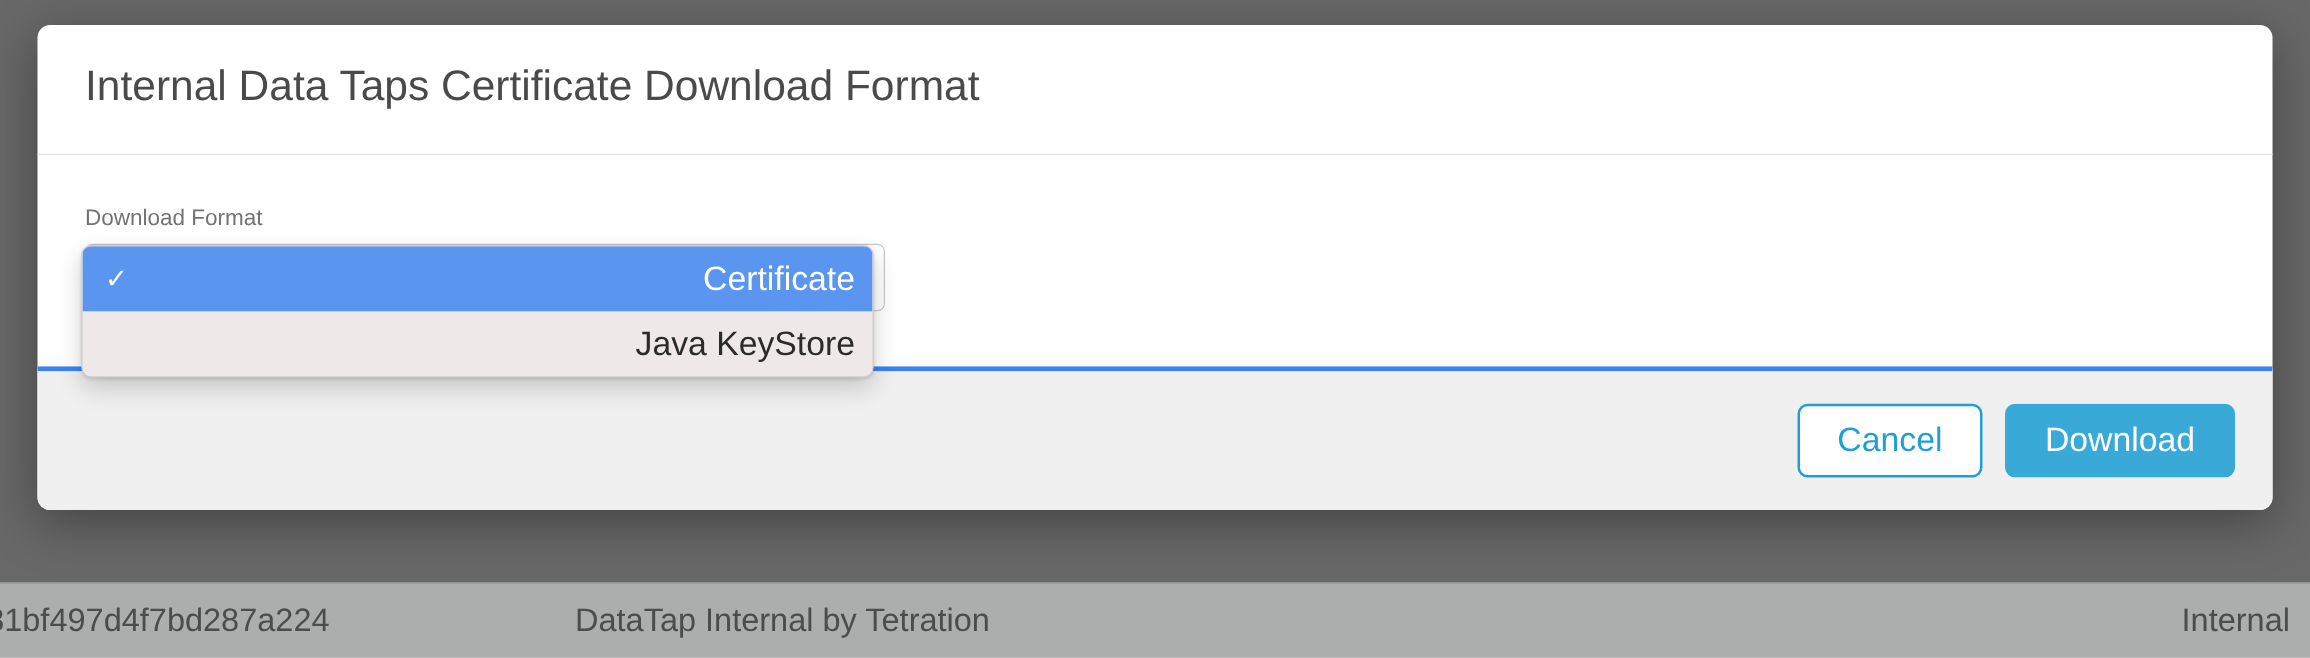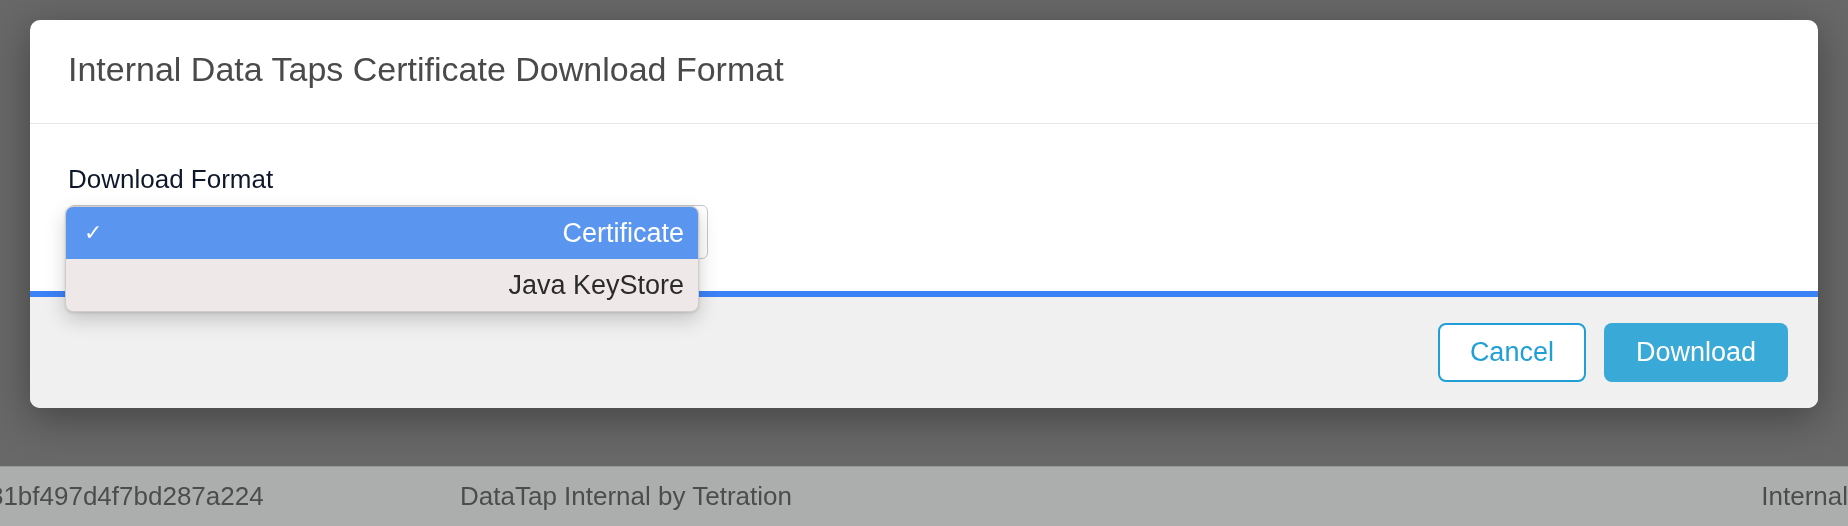--- a/index.html
+++ b/index.html
@@ -20,21 +20,21 @@
       background: #e9ebec;
       display: flex;
       align-items: center;
       font-size: 26px;
       color: #555;
       border-top: 1px solid #c9c9c9;
     }
     .backdrop-cell-1 { width: 500px; padding-left: 0; margin-left: -40px; white-space: nowrap; overflow: hidden; }
     .backdrop-cell-2 { width: 620px; }
     .backdrop-cell-3 { width: 580px; }
-    .backdrop-cell-4 { flex: 1; text-align: right; }
+    .backdrop-cell-4 { flex: 1; text-align: right; padding-right: 16px; }
     .overlay {
       position: absolute;
       top: 0; left: 0; right: 0; bottom: 0;
       background: rgba(60,60,60,0.35);
     }
     .modal {
       position: absolute;
       top: 20px;
       left: 30px;
       right: 30px;
@@ -53,22 +53,22 @@
       font-size: 34px;
       font-weight: 400;
       color: #4a4a4a;
     }
     .modal-body {
       padding: 40px 38px 20px;
       flex: 1;
       position: relative;
     }
     .field-label {
-      font-size: 26px;
-      color: #0f172a;
+      font-size: 18px;
+      color: #737373;
       margin-bottom: 10px;
       display: block;
     }
     .select-box {
       position: relative;
       width: 640px;
       height: 54px;
       border: 1px solid #c8c8c8;
       border-radius: 6px;
       background: #fff;
@@ -103,21 +103,21 @@
       display: inline-flex;
       align-items: center;
       justify-content: flex-start;
       font-size: 22px;
       color: #fff;
     }
     .dropdown-option:not(.selected) .check-icon { visibility: hidden; }
     .option-label { flex: 1; text-align: right; }
     .modal-footer {
       background: #f0f0f0;
-      border-top: 6px solid #3b82f6;
+      border-top: 4px solid #3b82f6;
       padding: 26px 30px;
       display: flex;
       justify-content: flex-end;
       gap: 18px;
       border-radius: 0 0 10px 10px;
     }
     .btn {
       font-size: 27px;
       padding: 12px 30px;
       border-radius: 8px;

